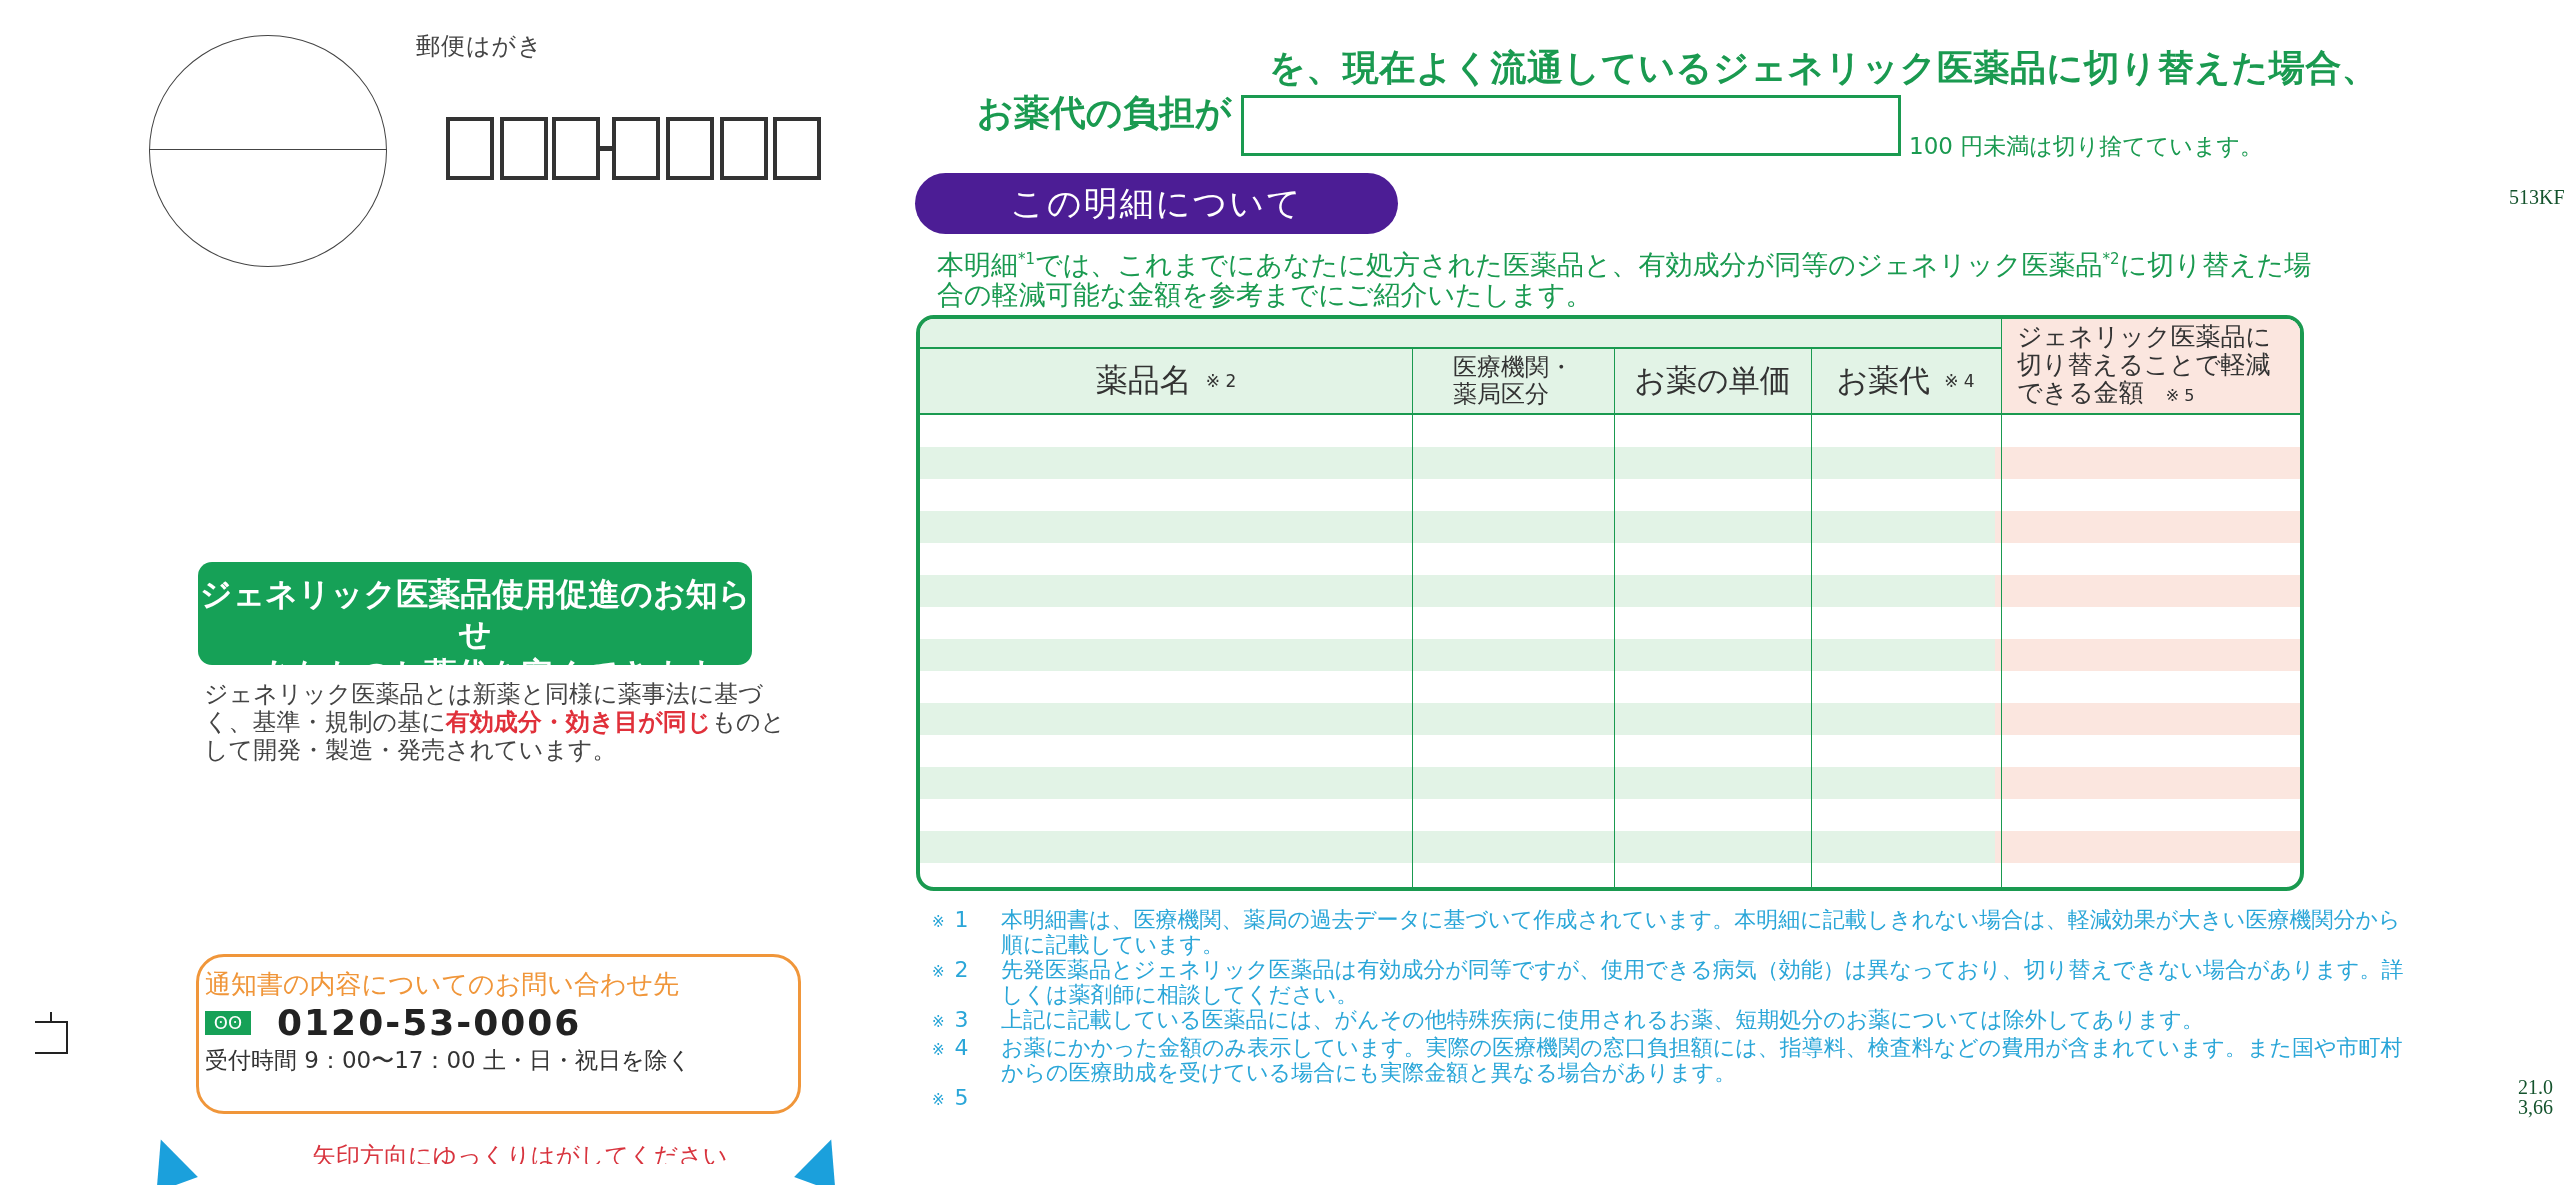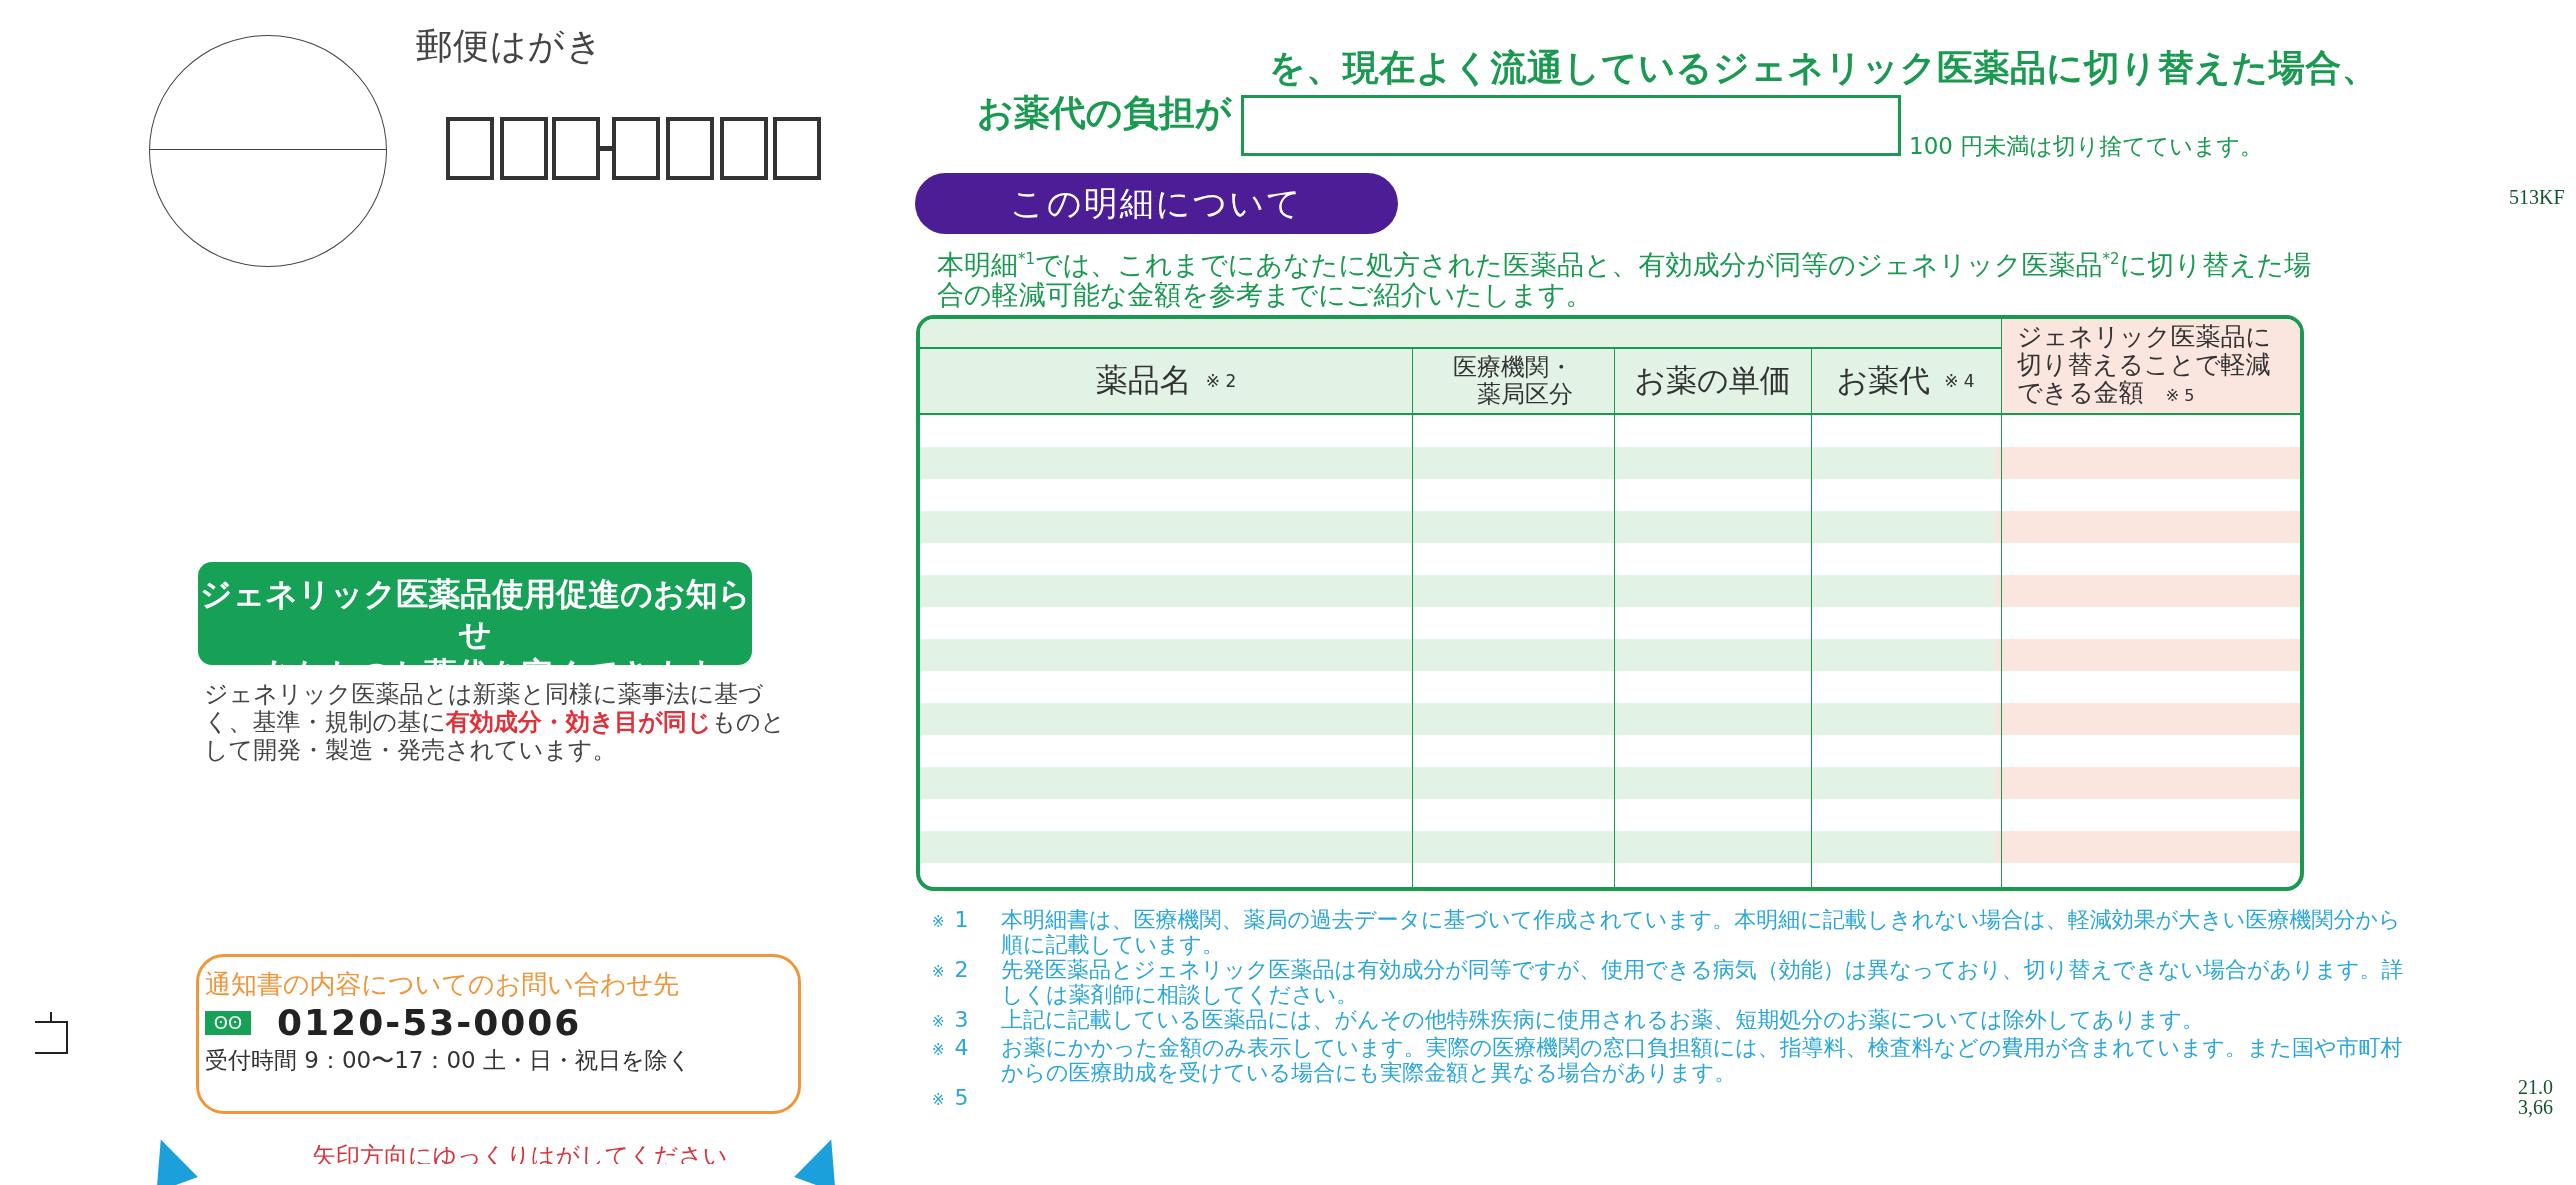--- a/index.html
+++ b/index.html
@@ -3,21 +3,21 @@
 <meta charset="utf-8">
 <style>
   html, body { margin:0; padding:0; background:#ffffff; }
   body { width:2576px; height:1186px; position:relative; overflow:hidden;
          font-family:"DejaVu Sans","Liberation Sans",sans-serif; color:#333; }
   .abs { position:absolute; }
 
   
   .stamp-circle { left:149px; top:35px; width:238px; height:232px; border:1.5px solid #444; border-radius:50%; box-sizing:border-box; }
   .stamp-line { left:149px; top:149px; width:238px; height:0; border-top:1.5px solid #444; }
-  .postcard-label { left:416px; top:22px; font-size:36px; color:#444; letter-spacing:1px; }
+  .postcard-label { left:416px; top:30px; font-size:24px; color:#444; letter-spacing:1px; }
   .zip-box { top:117px; width:48px; height:63px; border:4px solid #333; box-sizing:border-box; }
   .zip-dash { left:596px; top:146px; width:16px; height:5px; background:#333; }
 
   
   .green { color:#1a9a50; }
   .headline1 { left:1269px; top:44px; font-size:36px; font-weight:bold; white-space:nowrap; letter-spacing:0.5px; }
   .headline2 { left:977px; top:89px; font-size:36px; font-weight:bold; white-space:nowrap; }
   .amount-box { left:1241px; top:95px; width:660px; height:61px; border:3px solid #1a9a50; box-sizing:border-box; background:#fff; }
   .round-note { left:1909px; top:131px; font-size:23px; color:#1a9a50; white-space:nowrap; }
 
@@ -26,21 +26,21 @@
   .intro { left:937px; top:244px; width:1388px; font-size:27px; line-height:30px; }
   .intro sup { font-size:15px; }
 
   .side-code { font-family:"Liberation Serif","DejaVu Serif",serif; font-size:20px; color:#14532d; white-space:nowrap; }
 
   
   .tbl { left:916px; top:315px; width:1388px; height:576px; border:4px solid #1a9a50; border-radius:18px; box-sizing:border-box; overflow:hidden; background:#fff; }
   .thead { position:absolute; left:0; top:0; width:100%; height:96px; background:#e2f3e6; }
   .thead-topband { position:absolute; left:0; top:28px; width:1081px; height:0; border-top:2px solid #1a9a50; }
   .thead-bottom { position:absolute; left:0; top:94px; width:100%; height:0; border-top:2px solid #1a9a50; }
-  .th { position:absolute; display:flex; align-items:center; justify-content:center; color:#333; text-align:right; }
+  .th { position:absolute; display:flex; align-items:center; justify-content:center; color:#333; text-align:left; }
   .th .note { font-size:17px; margin-left:14px; }
   .th-name { left:0; top:30px; width:492px; height:64px; font-size:32px; }
   .th-inst { left:492px; top:30px; width:202px; height:64px; font-size:24px; line-height:27px; }
   .th-unit { left:694px; top:30px; width:197px; height:64px; font-size:31px; }
   .th-cost { left:891px; top:30px; width:189px; height:64px; font-size:31px; }
   .th-save { left:1081px; top:0; width:307px; height:94px; background:#fbe6df; font-size:25px; line-height:28px;
              justify-content:flex-start; text-align:left; padding-left:16px; box-sizing:border-box; }
   .rows { position:absolute; left:0; top:96px; width:100%; }
   .row { position:relative; height:32px; display:flex; }
   .row .cell { height:100%; box-sizing:border-box; }

